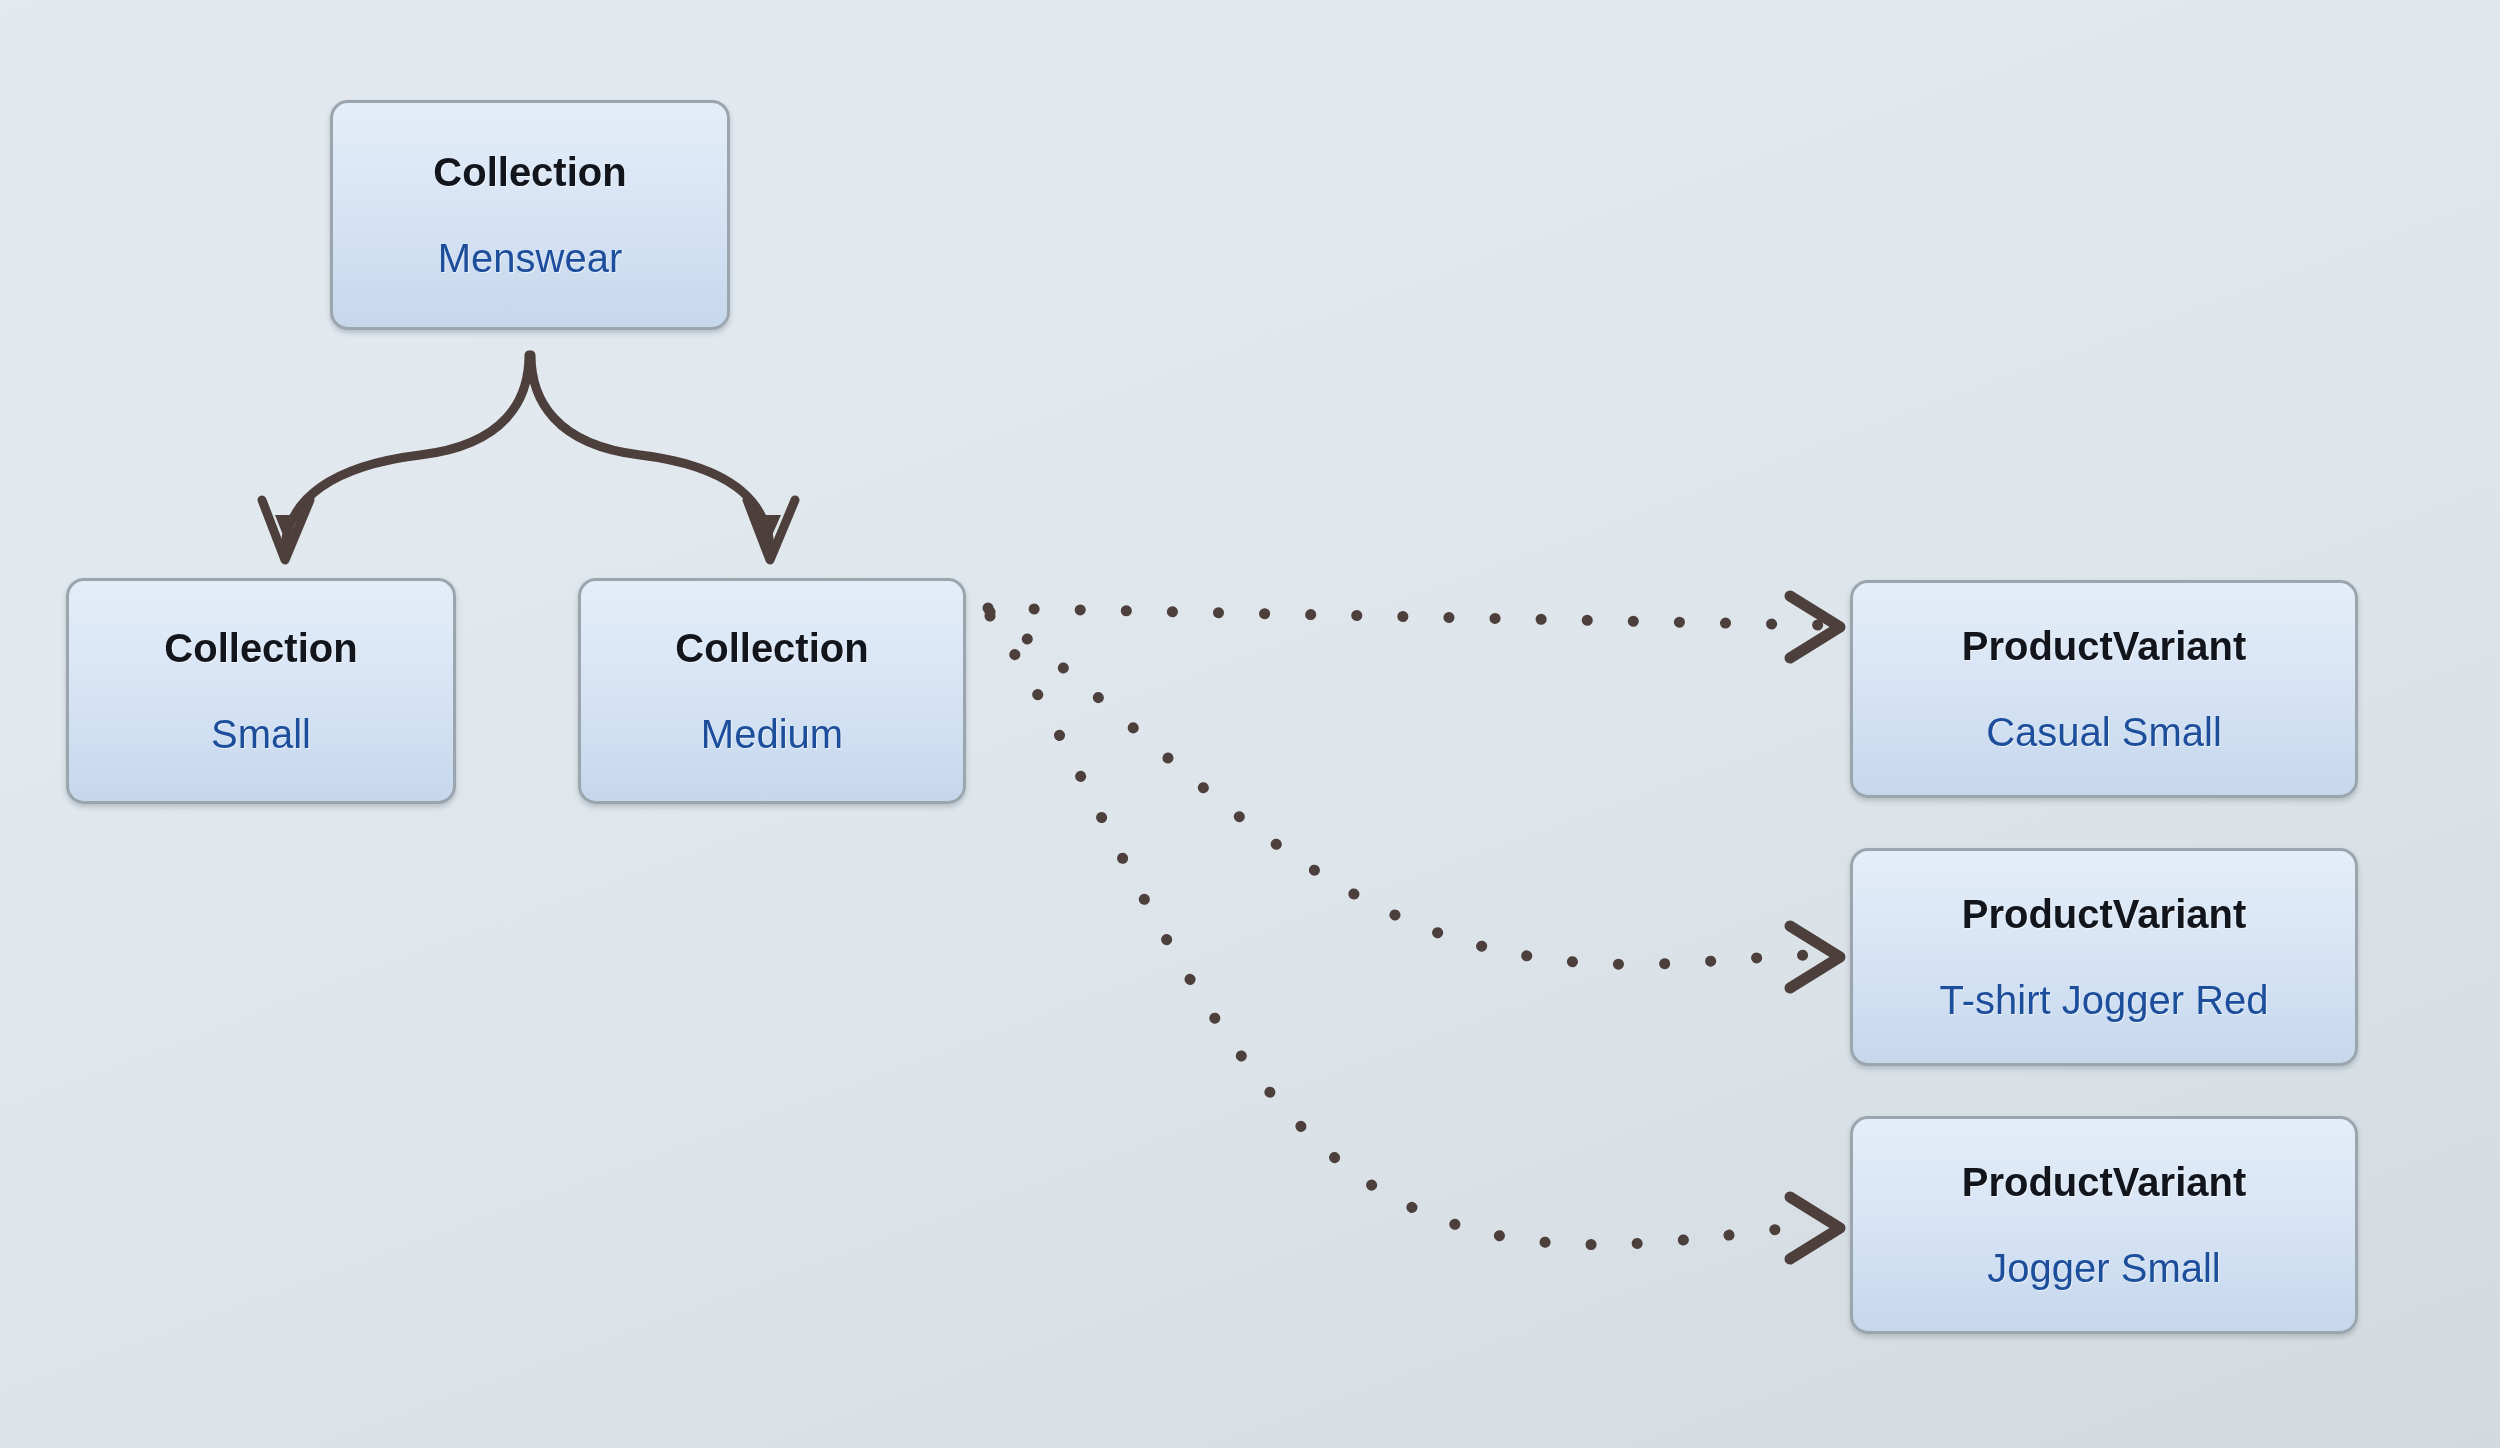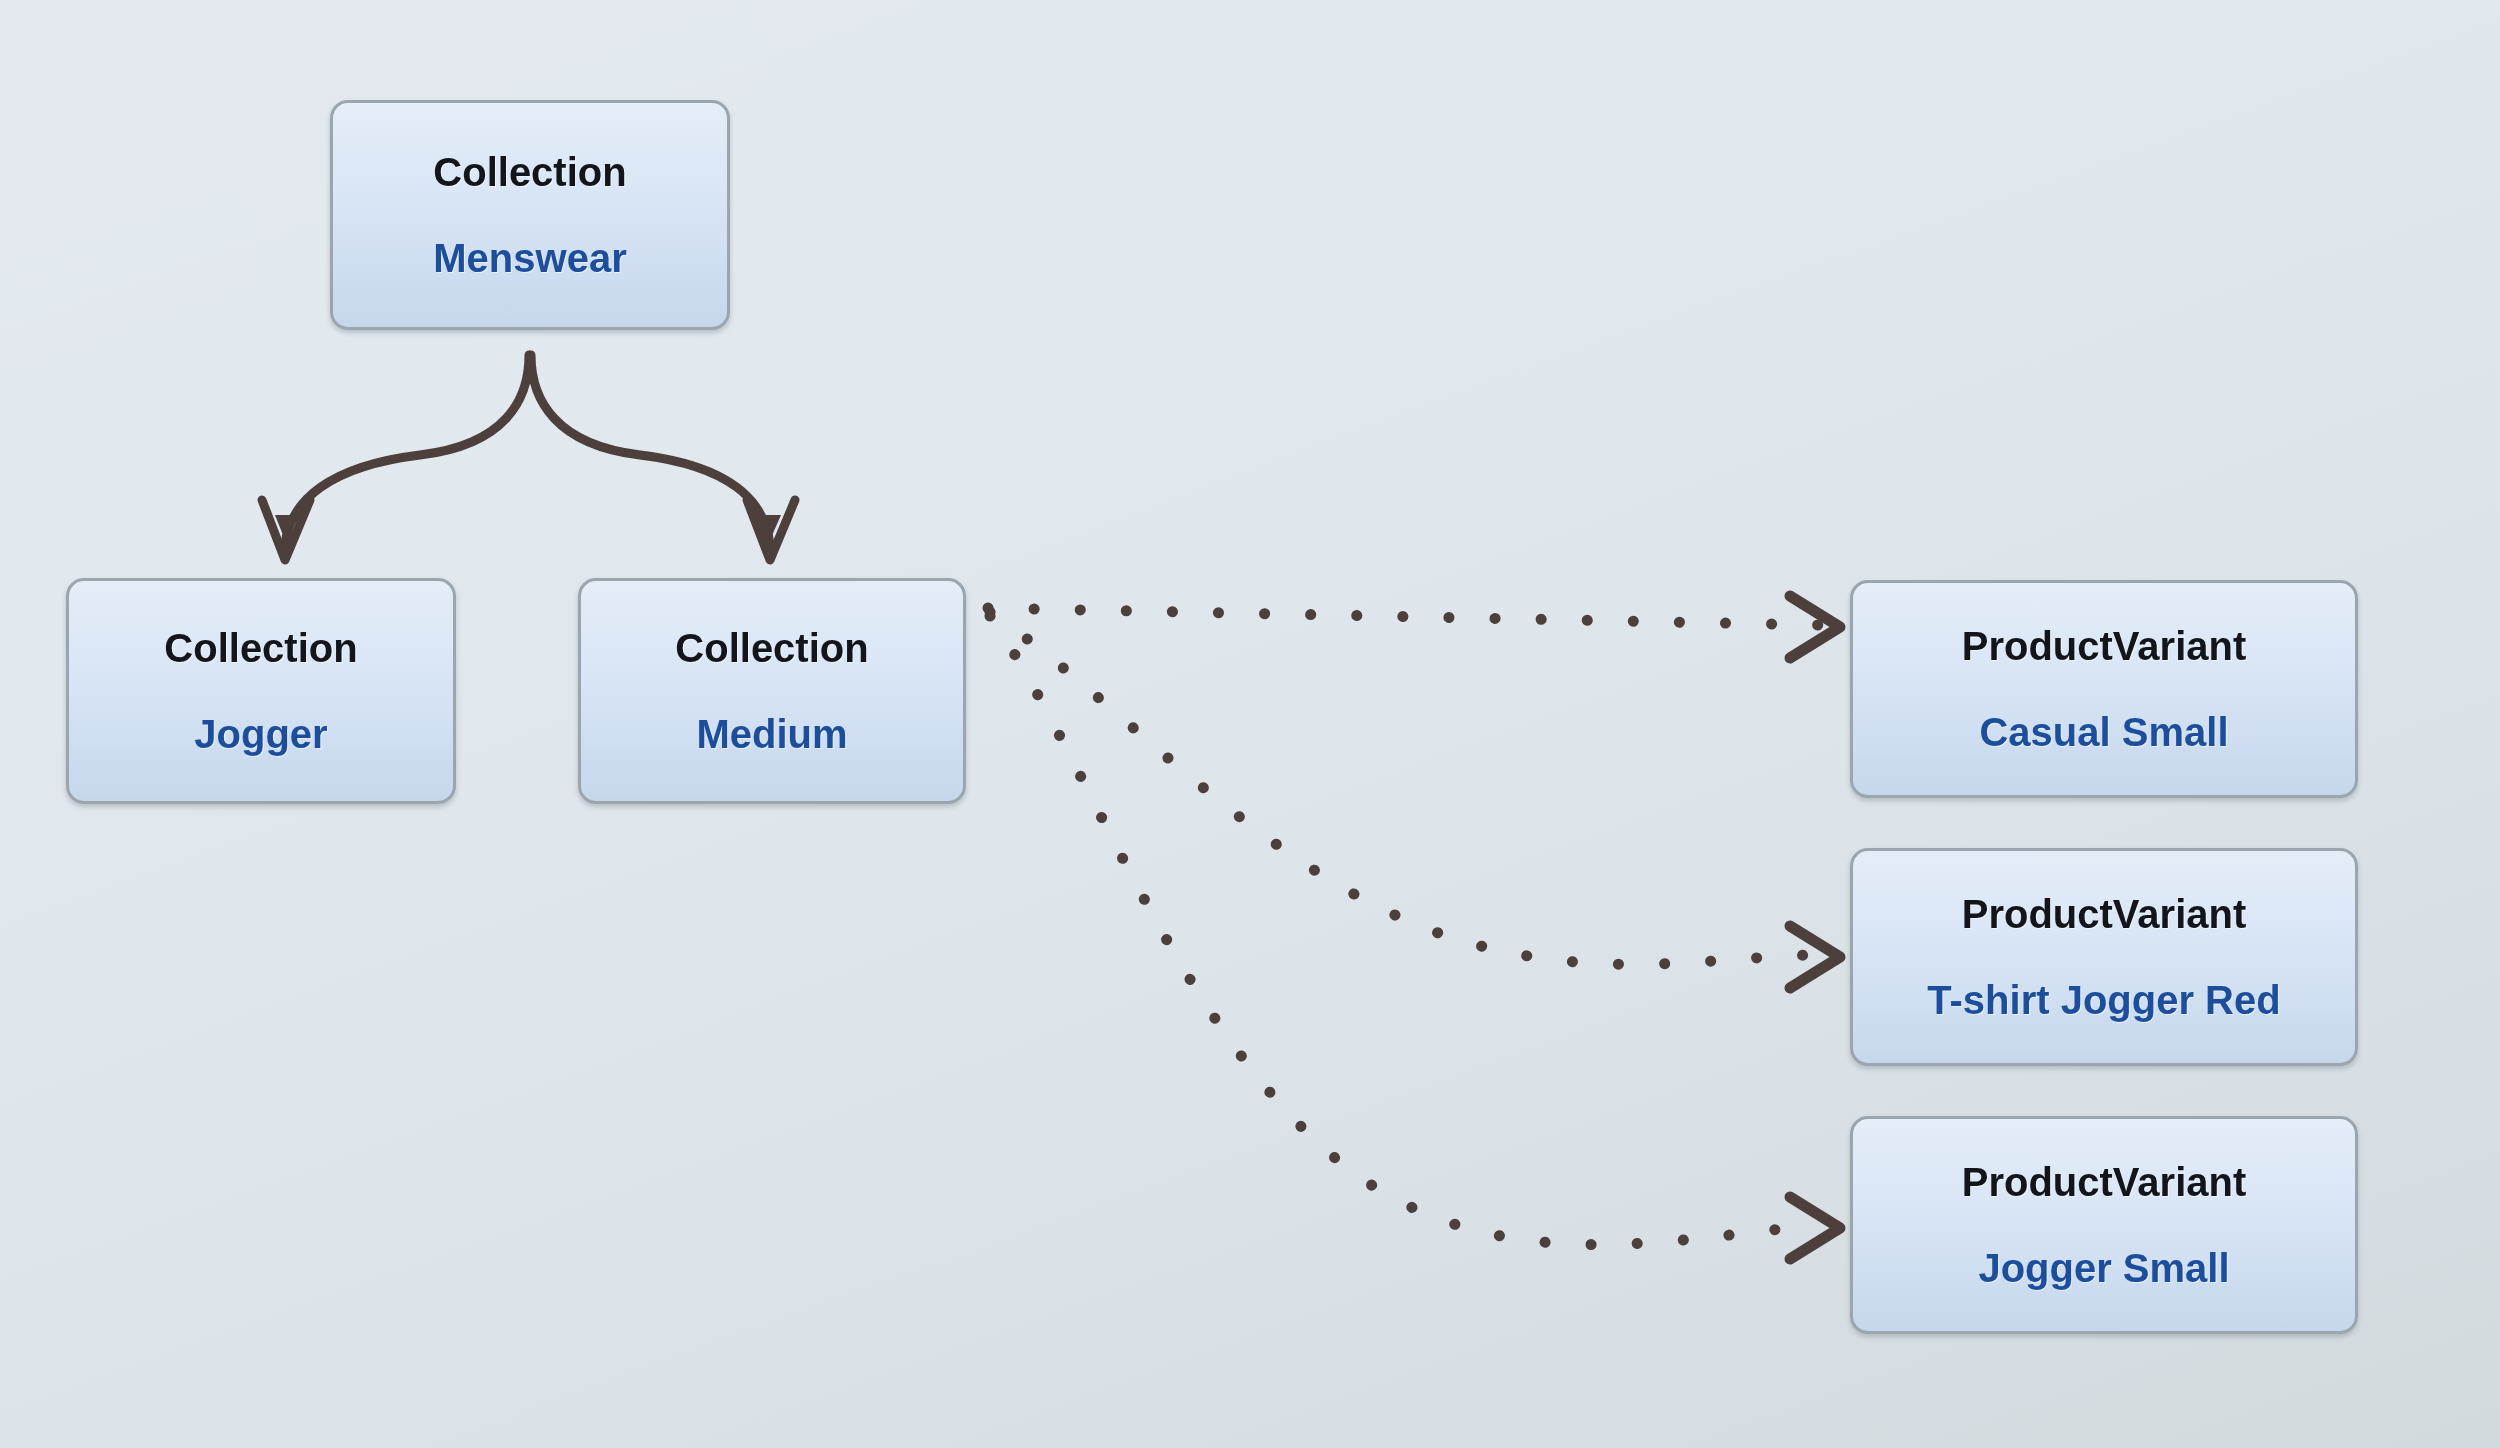--- a/index.html
+++ b/index.html
@@ -38,21 +38,21 @@
   .node-type {
     font-size: 40px;
     font-weight: bold;
     color: #12161c;
     text-shadow: 1px 1px 0 rgba(255,255,255,0.55);
     line-height: 1.1;
     white-space: nowrap;
   }
   .node-label {
     font-size: 40px;
-    font-weight: bold;
+    font-weight: normal;
     color: #1c4e9c;
     text-shadow: 1px 1px 0 rgba(255,255,255,0.55);
     line-height: 1.1;
     white-space: nowrap;
   }
   .node .gap { height: 42px; }
 </style>
 </head>
 <body>
 
@@ -90,21 +90,21 @@
 
   <div class="node" id="node-menswear" style="left:330px; top:100px; width:400px; height:230px;">
     <span class="node-type">Collection</span>
     <span class="gap"></span>
     <span class="node-label">Menswear</span>
   </div>
 
   <div class="node" id="node-formal" style="left:66px; top:578px; width:390px; height:226px;">
     <span class="node-type">Collection</span>
     <span class="gap"></span>
-    <span class="node-label">Jogger</span>
+    <span class="node-label">Small</span>
   </div>
 
   <div class="node" id="node-casual" style="left:578px; top:578px; width:388px; height:226px;">
     <span class="node-type">Collection</span>
     <span class="gap"></span>
     <span class="node-label">Medium</span>
   </div>
 
   <div class="node" id="node-hoodie-small" style="left:1850px; top:580px; width:508px; height:218px;">
     <span class="node-type">ProductVariant</span>

